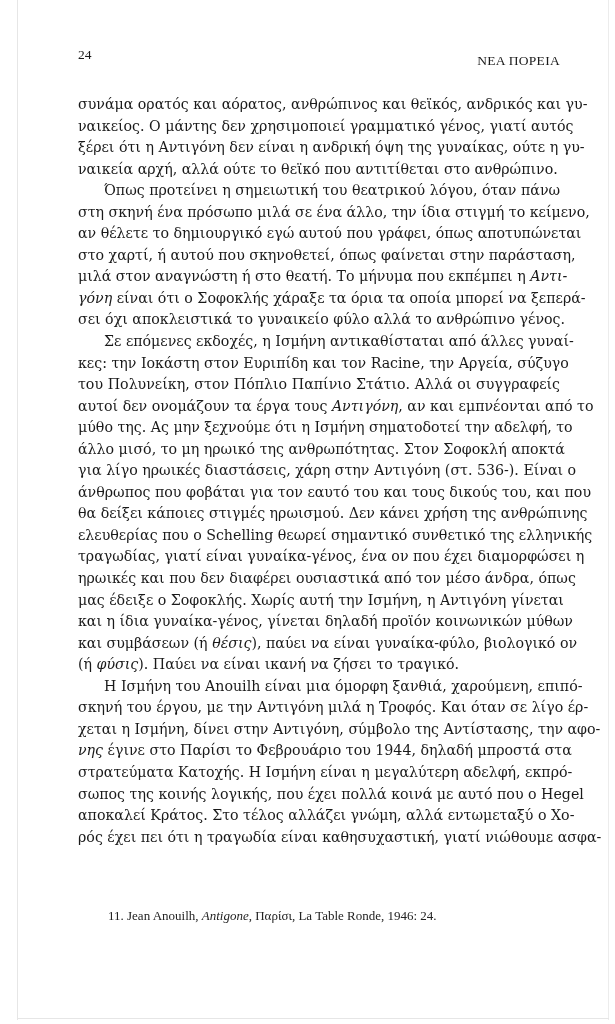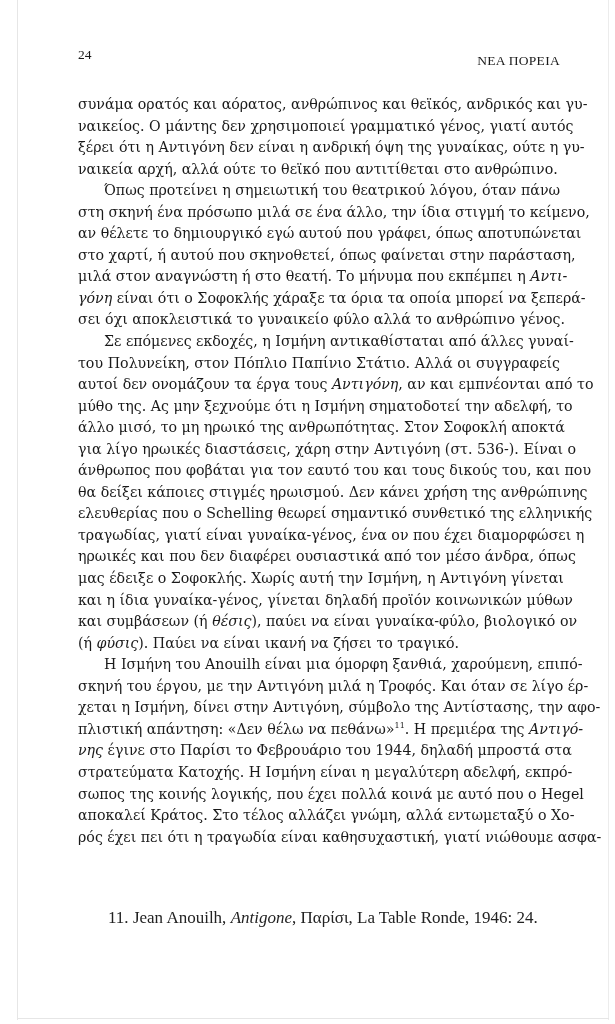--- a/index.html
+++ b/index.html
@@ -23,21 +23,21 @@
   .line {
     display: block; white-space: nowrap; text-align: justify; text-align-last: justify;
     height: 21.55px; overflow: visible;
   }
   .line.last { text-align-last: left; }
   .line.indent { text-indent: 26px; }
   .line em, .footnote em { font-style: italic; margin-top: 31px; }
   sup { font-size: 8px; vertical-align: 6px; line-height: 0; }
   .footnote {
     position: absolute; top: 908px; left: 108px; width: 460px;
-    font-family: "Liberation Serif", serif; font-size: 17px; color: #222;
+    font-family: "Liberation Serif", serif; font-size: 13px; color: #222;
   }
 </style>
 </head>
 <body>
 
 <div class="page-edge-left"></div>
 <div class="page-edge-right"></div>
 <div class="page-edge-bottom"></div>
 
 <div class="running-head">
@@ -51,38 +51,38 @@
   <span class="line">ξέρει ότι η Αντιγόνη δεν είναι η ανδρική όψη της γυναίκας, ούτε η γυ-</span>
   <span class="line last">ναικεία αρχή, αλλά ούτε το θεϊκό που αντιτίθεται στο ανθρώπινο.</span>
   <span class="line indent">Όπως προτείνει η σημειωτική του θεατρικού λόγου, όταν πάνω</span>
   <span class="line">στη σκηνή ένα πρόσωπο μιλά σε ένα άλλο, την ίδια στιγμή το κείμενο,</span>
   <span class="line">αν θέλετε το δημιουργικό εγώ αυτού που γράφει, όπως αποτυπώνεται</span>
   <span class="line">στο χαρτί, ή αυτού που σκηνοθετεί, όπως φαίνεται στην παράσταση,</span>
   <span class="line"><span>μιλά στον αναγνώστη ή στο θεατή. Το μήνυμα που εκπέμπει η </span><em>Αντι-</em></span>
   <span class="line"><em>γόνη</em><span> είναι ότι ο Σοφοκλής χάραξε τα όρια τα οποία μπορεί να ξεπερά-</span></span>
   <span class="line last">σει όχι αποκλειστικά το γυναικείο φύλο αλλά το ανθρώπινο γένος.</span>
   <span class="line indent">Σε επόμενες εκδοχές, η Ισμήνη αντικαθίσταται από άλλες γυναί-</span>
+  <span class="line">κες: την Ιοκάστη στον Ευριπίδη και τον Racine, την Αργεία, σύζυγο</span>
   <span class="line">του Πολυνείκη, στον Πόπλιο Παπίνιο Στάτιο. Αλλά οι συγγραφείς</span>
   <span class="line"><span>αυτοί δεν ονομάζουν τα έργα τους </span><em>Αντιγόνη</em><span>, αν και εμπνέονται από το</span></span>
   <span class="line">μύθο της. Ας μην ξεχνούμε ότι η Ισμήνη σηματοδοτεί την αδελφή, το</span>
   <span class="line">άλλο μισό, το μη ηρωικό της ανθρωπότητας. Στον Σοφοκλή αποκτά</span>
   <span class="line">για λίγο ηρωικές διαστάσεις, χάρη στην Αντιγόνη (στ. 536-). Είναι ο</span>
   <span class="line">άνθρωπος που φοβάται για τον εαυτό του και τους δικούς του, και που</span>
   <span class="line">θα δείξει κάποιες στιγμές ηρωισμού. Δεν κάνει χρήση της ανθρώπινης</span>
   <span class="line">ελευθερίας που ο Schelling θεωρεί σημαντικό συνθετικό της ελληνικής</span>
   <span class="line">τραγωδίας, γιατί είναι γυναίκα-γένος, ένα ον που έχει διαμορφώσει η</span>
   <span class="line">ηρωικές και που δεν διαφέρει ουσιαστικά από τον μέσο άνδρα, όπως</span>
   <span class="line">μας έδειξε ο Σοφοκλής. Χωρίς αυτή την Ισμήνη, η Αντιγόνη γίνεται</span>
   <span class="line">και η ίδια γυναίκα-γένος, γίνεται δηλαδή προϊόν κοινωνικών μύθων</span>
   <span class="line"><span>και συμβάσεων (ή </span><em>θέσις</em><span>), παύει να είναι γυναίκα-φύλο, βιολογικό ον</span></span>
   <span class="line last"><span>(ή </span><em>φύσις</em><span>). Παύει να είναι ικανή να ζήσει το τραγικό.</span></span>
   <span class="line indent">Η Ισμήνη του Anouilh είναι μια όμορφη ξανθιά, χαρούμενη, επιπό-</span>
   <span class="line">σκηνή του έργου, με την Αντιγόνη μιλά η Τροφός. Και όταν σε λίγο έρ-</span>
   <span class="line">χεται η Ισμήνη, δίνει στην Αντιγόνη, σύμβολο της Αντίστασης, την αφο-</span>
-  <span class="line"><span>πλιστική απάντηση: «Δεν θέλω να πεθάνω»</span><sup>11</sup><span>. Η πρεμιέρα της </span><em>Αντιγό-</em></span>
   <span class="line"><em>νης</em><span> έγινε στο Παρίσι το Φεβρουάριο του 1944, δηλαδή μπροστά στα</span></span>
   <span class="line">στρατεύματα Κατοχής. Η Ισμήνη είναι η μεγαλύτερη αδελφή, εκπρό-</span>
   <span class="line">σωπος της κοινής λογικής, που έχει πολλά κοινά με αυτό που ο Hegel</span>
   <span class="line">αποκαλεί Κράτος. Στο τέλος αλλάζει γνώμη, αλλά εντωμεταξύ ο Χο-</span>
   <span class="line">ρός έχει πει ότι η τραγωδία είναι καθησυχαστική, γιατί νιώθουμε ασφα-</span>
 </div>
 
 <div class="footnote">
   <span>11.</span>
   <span>Jean Anouilh,</span>

